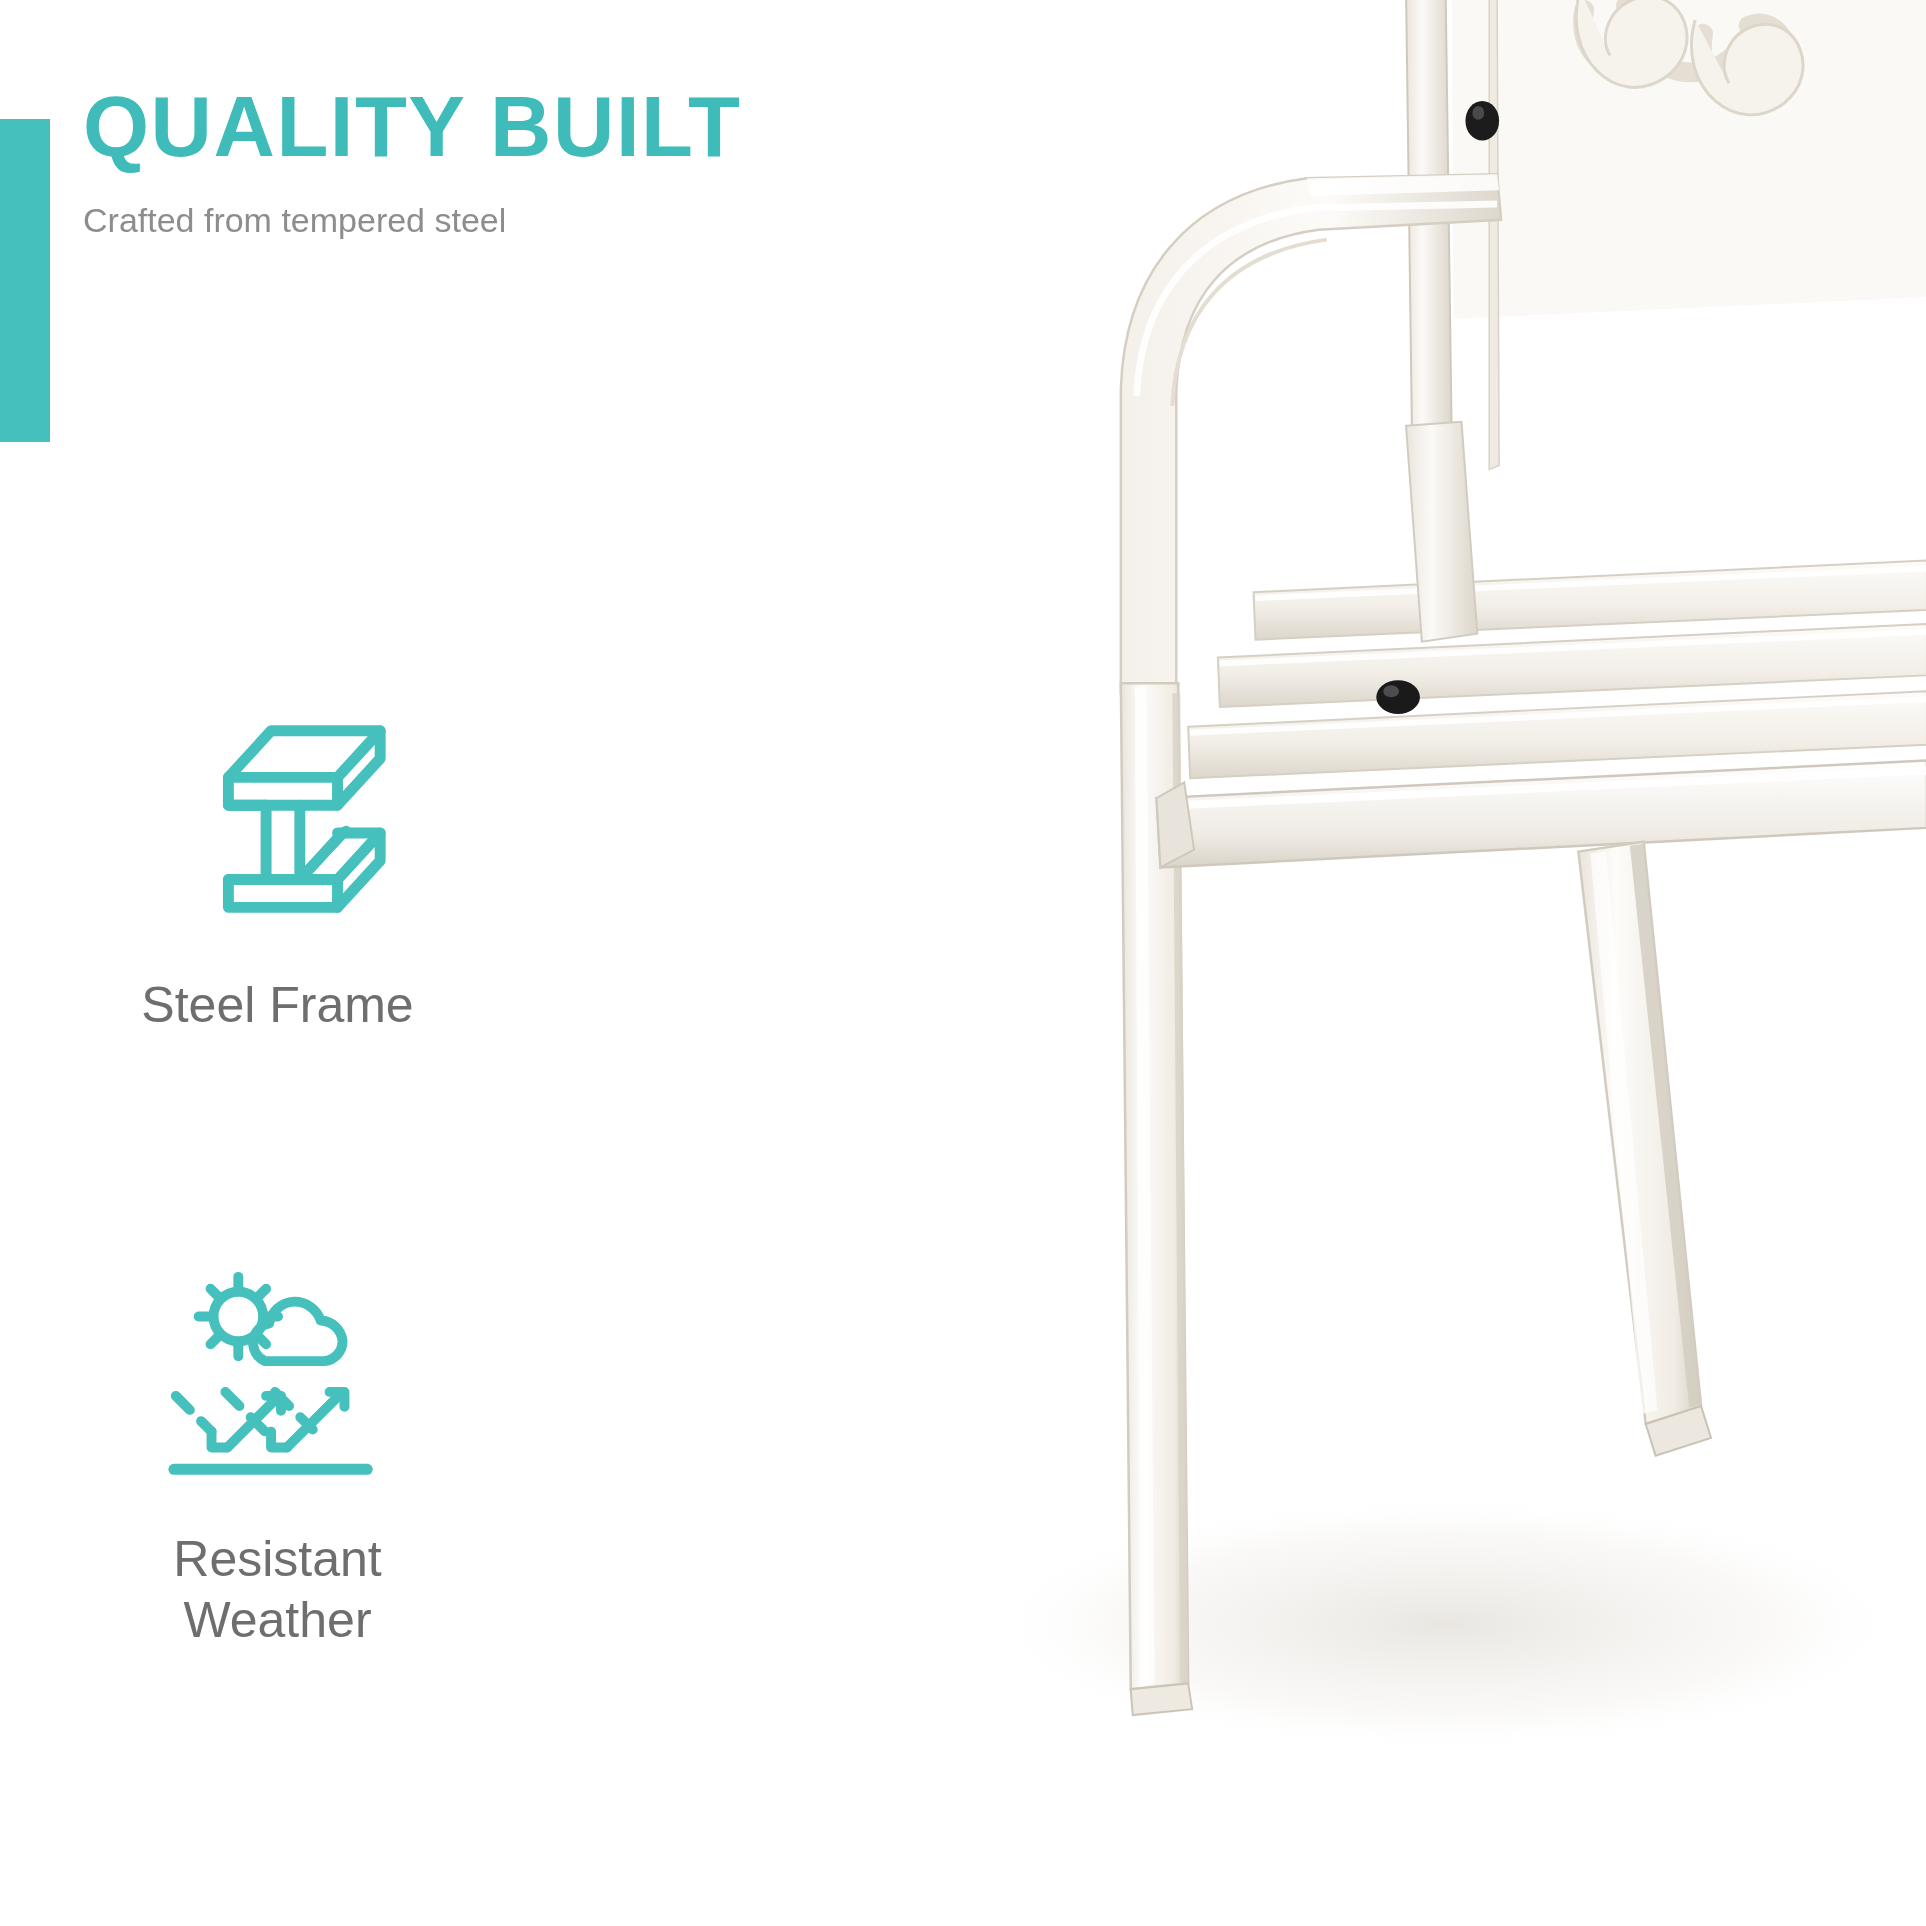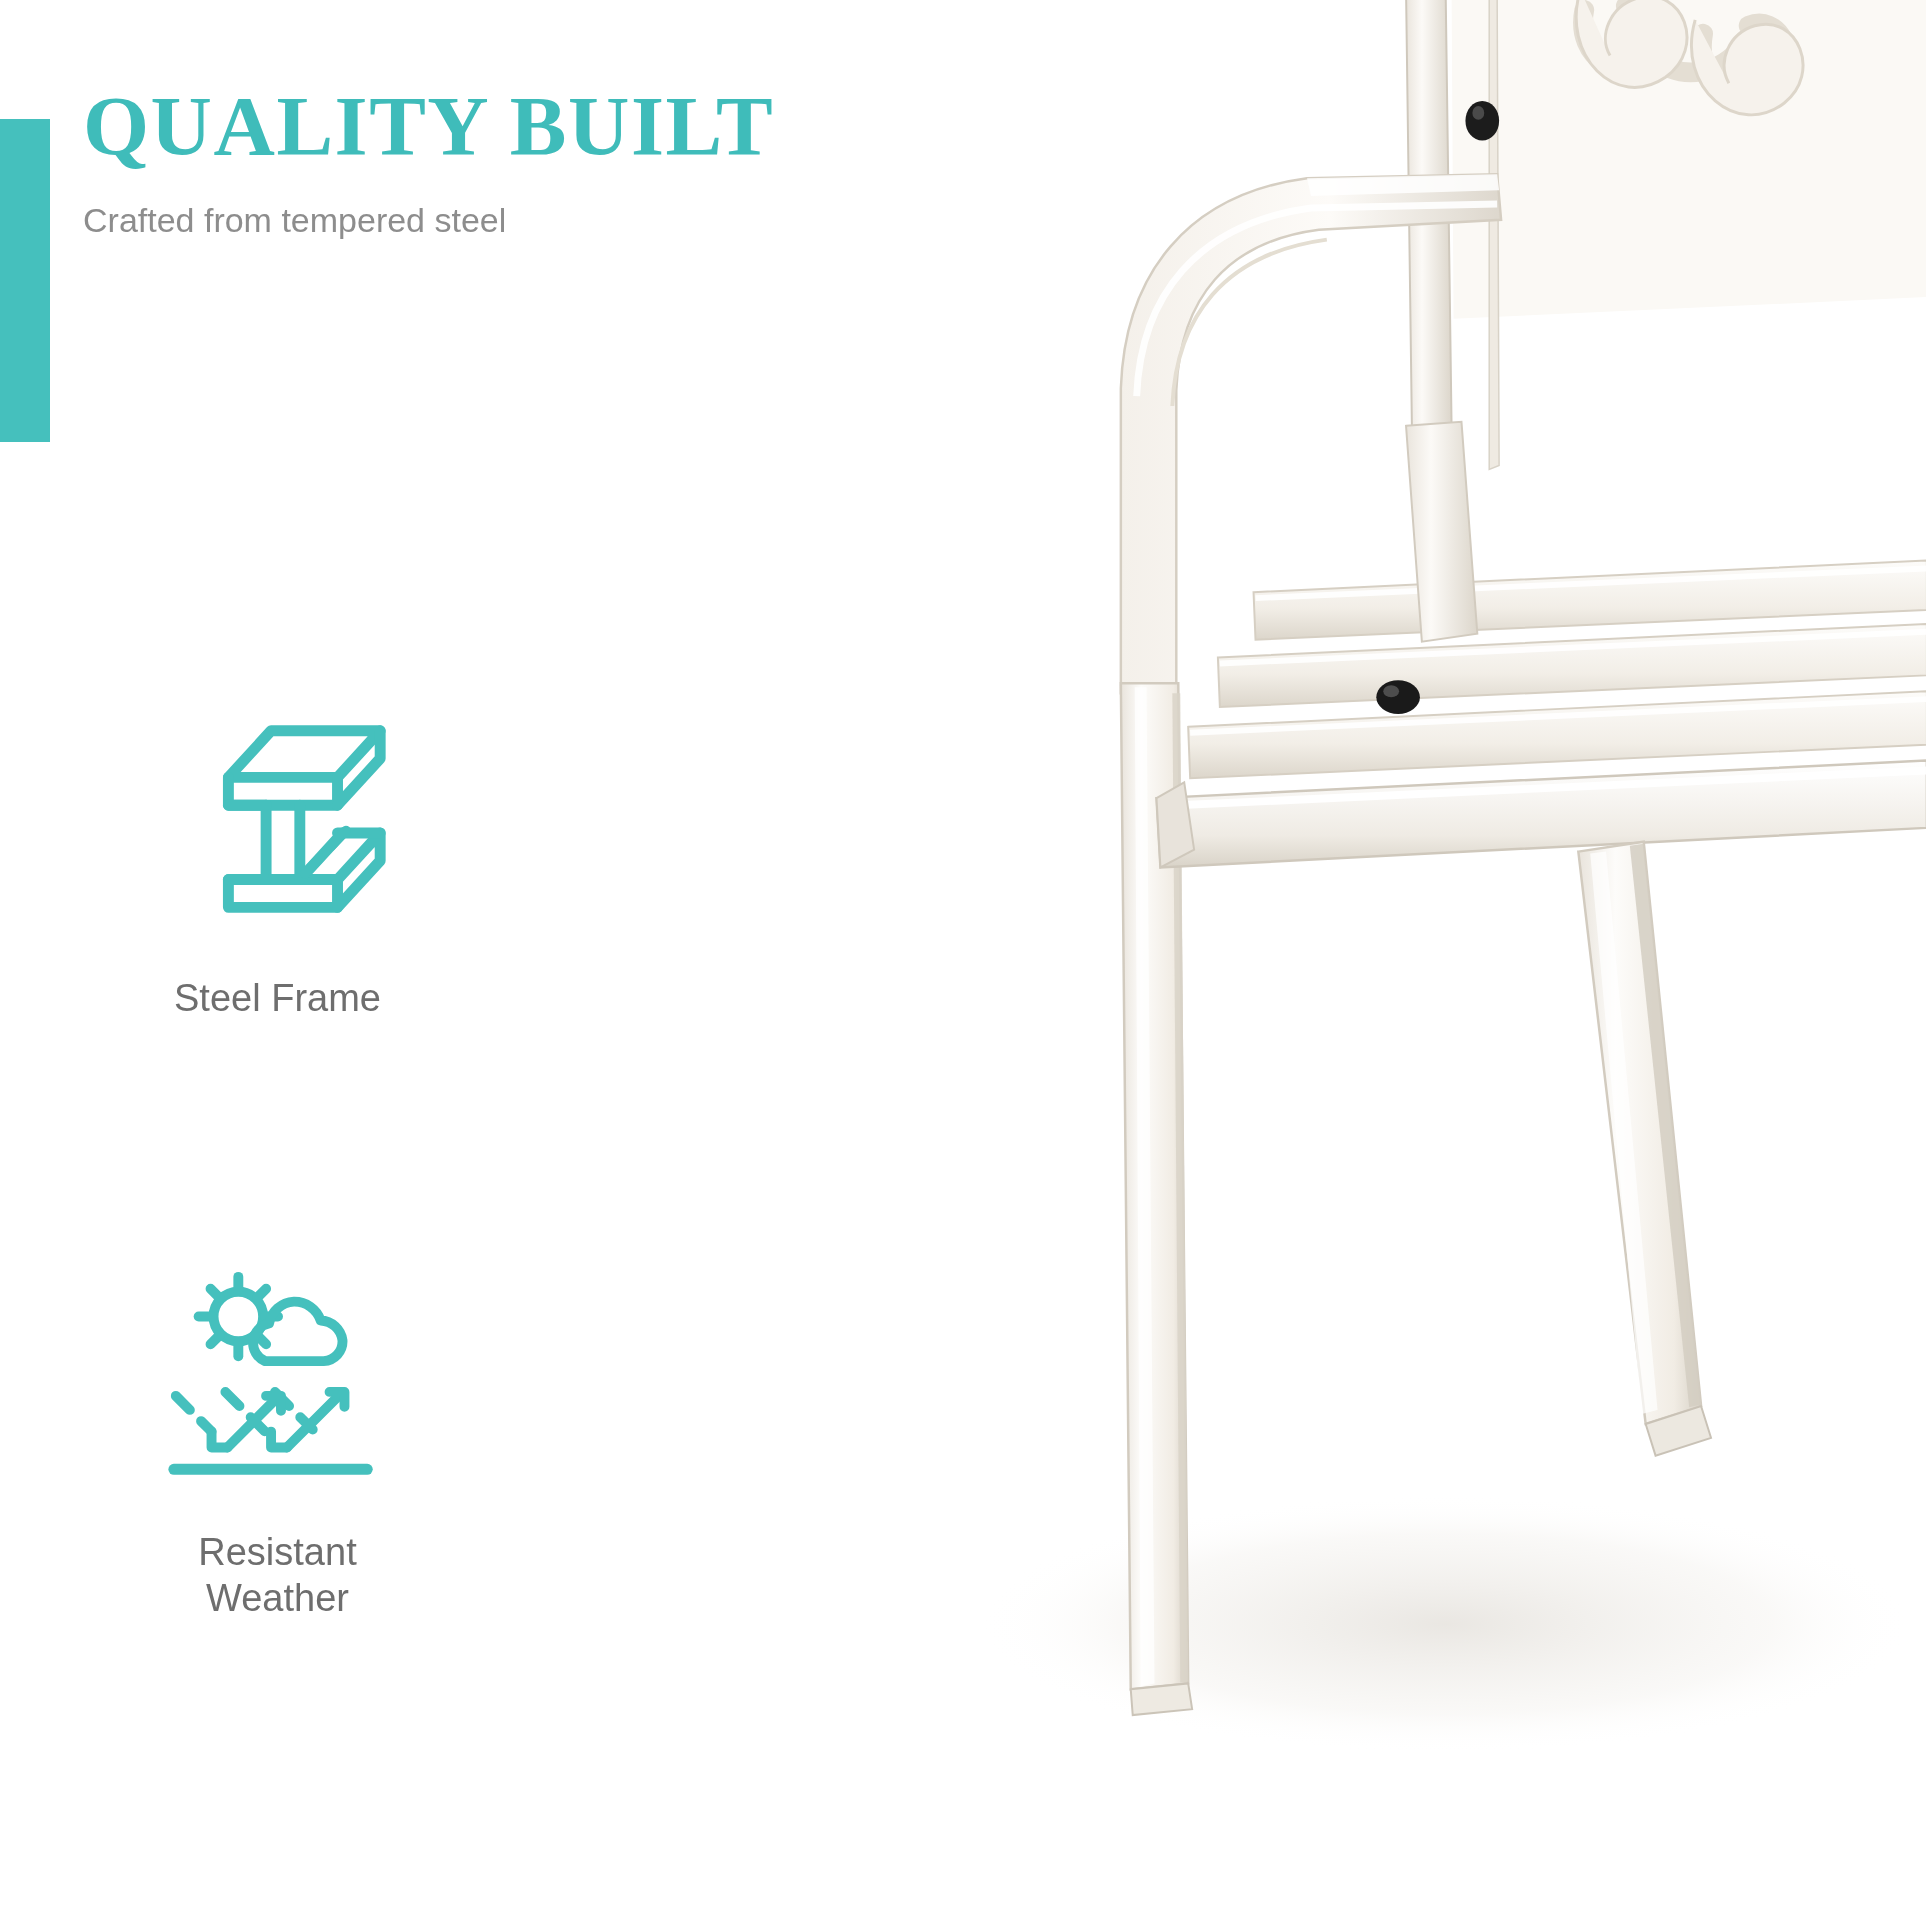--- a/index.html
+++ b/index.html
@@ -26,21 +26,21 @@
     top: 119px;
     width: 50px;
     height: 323px;
     background: #45c0bd;
   }
   .headline {
     position: absolute;
     left: 83px;
     top: 84px;
     margin: 0;
-    font-family: Liberation Serif, serif;
+    font-family: Liberation Sans, sans-serif;
     font-size: 85px;
     font-weight: 700;
     letter-spacing: 1.5px;
     line-height: 1.0;
     color: #3fbcba;
     white-space: nowrap;
   }
   .subhead {
     position: absolute;
     left: 83px;
@@ -67,21 +67,21 @@
   .feature-icon {
     display: block;
     margin: 0 auto;
     width: 248px;
     height: 248px;
   }
   .feature-label {
     margin: 0;
     padding-top: 24px;
     font-family: "Liberation Sans", sans-serif;
-    font-size: 38px;
+    font-size: 50px;
     font-weight: 300;
     line-height: 1.22;
     color: #6e6e6e;
   }
   .feature-label .ln { display: block; }
 
   
   .photo {
     position: absolute;
     left: 891px;

